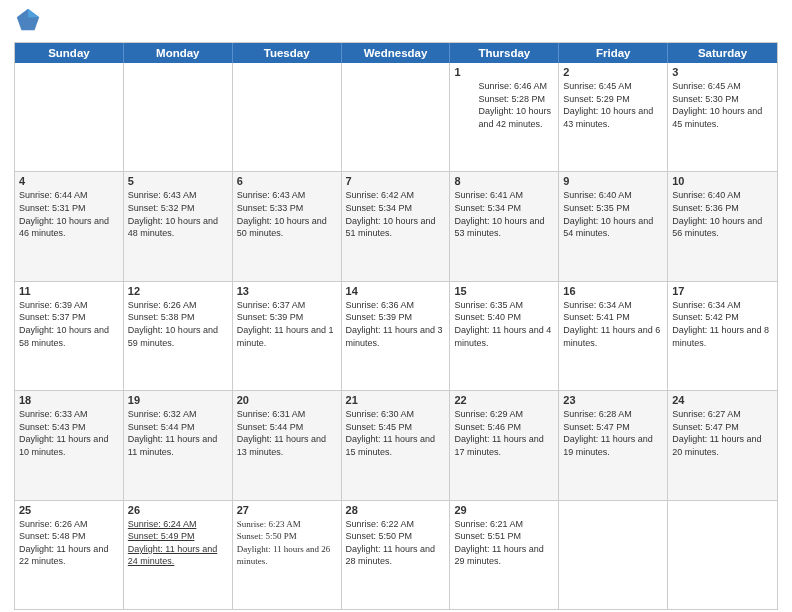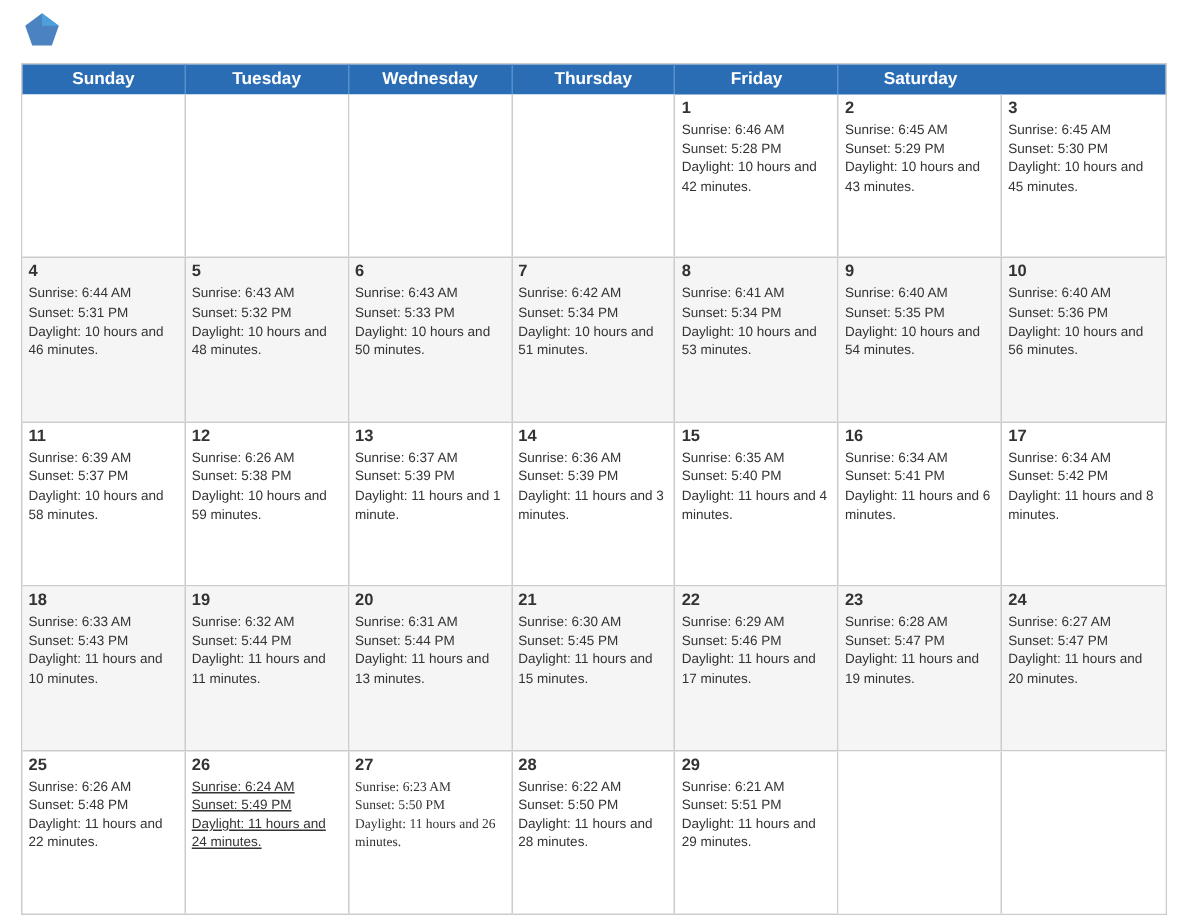--- a/index.html
+++ b/index.html
@@ -134,35 +134,36 @@
     </div>
     <div class="title-block">
       <div class="main-title"></div>
       <div class="subtitle"></div>
     </div>
   </div>
 
   <div class="calendar">
     <div class="cal-header-row">
     <div class="cal-header-cell">Sunday</div>
+        <div class="cal-header-cell">Monday</div>
         <div class="cal-header-cell">Tuesday</div>
         <div class="cal-header-cell">Wednesday</div>
         <div class="cal-header-cell">Thursday</div>
         <div class="cal-header-cell">Friday</div>
         <div class="cal-header-cell">Saturday</div>
       </div>
     <div class="cal-body">
     <div class="cal-row">
           <div class="cal-cell empty"></div>
           <div class="cal-cell empty"></div>
           <div class="cal-cell empty"></div>
           <div class="cal-cell empty"></div>
           <div class="cal-cell">
             <span class="day-num">1</span>
-            <div class="cell-info" style="white-space: pre-line;">Sunrise: 6:46 AM
+            <div class="cell-info" style="white-space: pre-line; margin-left: 24px;">Sunrise: 6:46 AM
 Sunset: 5:28 PM
 Daylight: 10 hours and 42 minutes.</div>
           </div>
           <div class="cal-cell">
             <span class="day-num">2</span>
             <div class="cell-info" style="white-space: pre-line;">Sunrise: 6:45 AM
 Sunset: 5:29 PM
 Daylight: 10 hours and 43 minutes.</div>
           </div>
           <div class="cal-cell">

